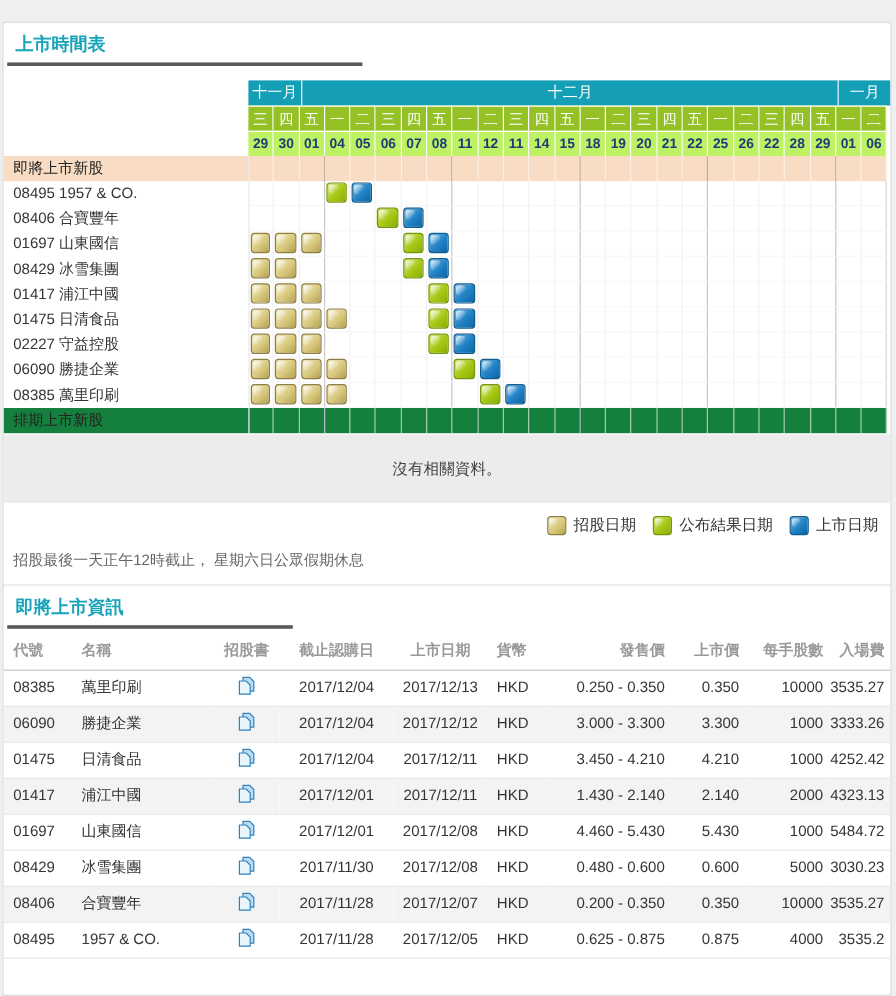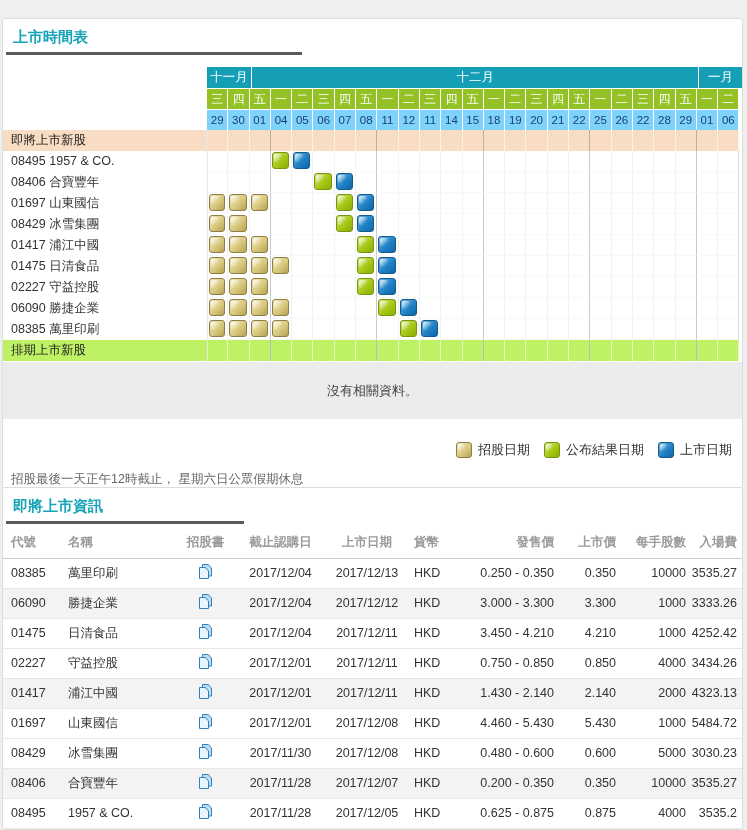--- a/index.html
+++ b/index.html
@@ -12,41 +12,41 @@
 .title-underline{height:3px;background:#5a5a5a;margin:5px 0 0 3px}
 #panel1 .title-underline{width:296px}
 #panel2 .title-underline{width:238px}
 
 .gantt{margin-top:12px;font-size:12px}
 .g-hrow{display:flex;margin-left:204px}
 .month-cell{flex:none;height:21px;line-height:20px;background:#149fb6;color:#fff;text-align:center;border-right:1px solid #fff;white-space:nowrap;overflow:visible;font-size:12.5px}
 .month-cell:last-child{border-right:none}
 .hcell{flex:none;width:21.3px;height:21px;line-height:20px;text-align:center;border-right:1px solid #fff;border-top:1px solid #fff}
 .wk{background:#94c226;color:#fff;font-size:12px}
-.dt{background:#7dd3fc;color:#1d3d76;font-weight:normal;font-size:11.5px}
+.dt{background:#bef264;color:#1d3d76;font-weight:bold;font-size:11.5px}
 .g-row{display:flex;height:21px}
 .g-label{flex:none;width:204px;padding-left:8px;line-height:21px;color:#333;font-size:12.5px;white-space:nowrap;overflow:hidden}
 .g-cell{flex:none;width:21.3px;height:21px;border-right:1px solid #f2f2f2;border-bottom:1px solid #f8f8f8;position:relative}
 .g-cell:first-child{border-left:1px solid #e8e8e8}
 .g-cell.wb{border-right:1px solid #c9c9c9}
 .g-cell.lastc{border-right:1px solid #d7d7d7}
 .g-row.sec .g-label{font-weight:normal;color:#222}
 .sec-up .g-label,.sec-up .g-cell{background:#f8dcc3;border-bottom:none}
 .sec-up .g-cell{border-right:1px solid rgba(255,255,255,.55)}
 .sec-up .g-cell.wb{border-right:1px solid #bfae99}
-.sec-sched .g-label,.sec-sched .g-cell{background:#bef264;border-bottom:none}
+.sec-sched .g-label,.sec-sched .g-cell{background:#15803d;border-bottom:none}
 .sec-sched .g-cell{border-right:1px solid rgba(255,255,255,.6)}
 .sec-sched .g-cell.wb{border-right:1px solid #b3bfc6}
 .chip{position:absolute;left:1px;top:1px;right:2px;bottom:2px;border-radius:3px;border:1px solid}
 .chip::before{content:"";position:absolute;left:1px;top:1px;width:8px;height:8px;border-radius:2px;background:linear-gradient(135deg,rgba(255,255,255,.9),rgba(255,255,255,0) 75%)}
 .chip.sub{background:linear-gradient(135deg,#efe8bb,#d9c97e 55%,#b4a254);border-color:#8f7f45}
 .chip.res{background:linear-gradient(135deg,#d2e67c,#a6c713 55%,#88ae08);border-color:#76960d}
 .chip.list{background:linear-gradient(135deg,#6cb4e2,#1f81c5 55%,#1065a3);border-color:#115d8e}
 .g-nodata{height:57px;background:#ececec;display:flex;align-items:center;justify-content:center;color:#444;font-size:13px;margin-top:1px}
-.legend{display:flex;justify-content:flex-end;align-items:center;padding:22px 10px 0 0}
+.legend{display:flex;justify-content:flex-end;align-items:center;padding:10px 10px 0 0}
 .legend-item{display:flex;align-items:center;margin-left:14px;font-size:13px;color:#333}
 .swatch{width:16px;height:16px;border-radius:3px;border:1px solid;margin-right:6px;position:relative}
 .swatch::before{content:"";position:absolute;left:1px;top:1px;width:7px;height:7px;border-radius:2px;background:linear-gradient(135deg,rgba(255,255,255,.9),rgba(255,255,255,0) 75%)}
 .swatch.sub{background:linear-gradient(135deg,#efe8bb,#d9c97e 55%,#b4a254);border-color:#8f7f45}
 .swatch.res{background:linear-gradient(135deg,#d2e67c,#a6c713 55%,#88ae08);border-color:#76960d}
 .swatch.list{background:linear-gradient(135deg,#6cb4e2,#1f81c5 55%,#1065a3);border-color:#115d8e}
 .footnotes{padding:12px 0 0 8px;color:#666;font-size:12.5px;line-height:17px}
 
 table{width:739px;border-collapse:collapse;table-layout:fixed;margin-top:4px}
 thead th{color:#9a9a9a;font-weight:bold;font-size:12.5px;height:30px;border-bottom:1px solid #c9c9c9;vertical-align:middle}
@@ -631,35 +631,20 @@
                 <path d="M1.5 4.5h5.6l3.4 3.4v7.6H1.5z" fill="#e9f4fb" stroke="#2f82bd"></path>
               </svg></span></td>
           <td class="ac">2017/12/04</td>
           <td class="ac">2017/12/11</td>
           <td class="al">HKD</td>
           <td class="ar">3.450 - 4.210</td>
           <td class="ar">4.210</td>
           <td class="ar">1000</td>
           <td class="ar">4252.42</td>
         </tr>
-        <tr>
-          <td class="al">02227</td>
-          <td class="al">守益控股</td>
-          <td class="ac"><span class="picon"><svg width="15" height="17" viewBox="0 0 15 17">
-                <path d="M4.5 1.5h5.6l3.4 3.4v8.1H4.5z" fill="#bcdcf2" stroke="#2f82bd"></path>
-                <path d="M1.5 4.5h5.6l3.4 3.4v7.6H1.5z" fill="#e9f4fb" stroke="#2f82bd"></path>
-              </svg></span></td>
-          <td class="ac">2017/12/01</td>
-          <td class="ac">2017/12/11</td>
-          <td class="al">HKD</td>
-          <td class="ar">0.750 - 0.850</td>
-          <td class="ar">0.850</td>
-          <td class="ar">4000</td>
-          <td class="ar">3434.26</td>
-        </tr>
         <tr class="band">
           <td class="al">01417</td>
           <td class="al">浦江中國</td>
           <td class="ac"><span class="picon"><svg width="15" height="17" viewBox="0 0 15 17">
                 <path d="M4.5 1.5h5.6l3.4 3.4v8.1H4.5z" fill="#bcdcf2" stroke="#2f82bd"></path>
                 <path d="M1.5 4.5h5.6l3.4 3.4v7.6H1.5z" fill="#e9f4fb" stroke="#2f82bd"></path>
               </svg></span></td>
           <td class="ac">2017/12/01</td>
           <td class="ac">2017/12/11</td>
           <td class="al">HKD</td>

